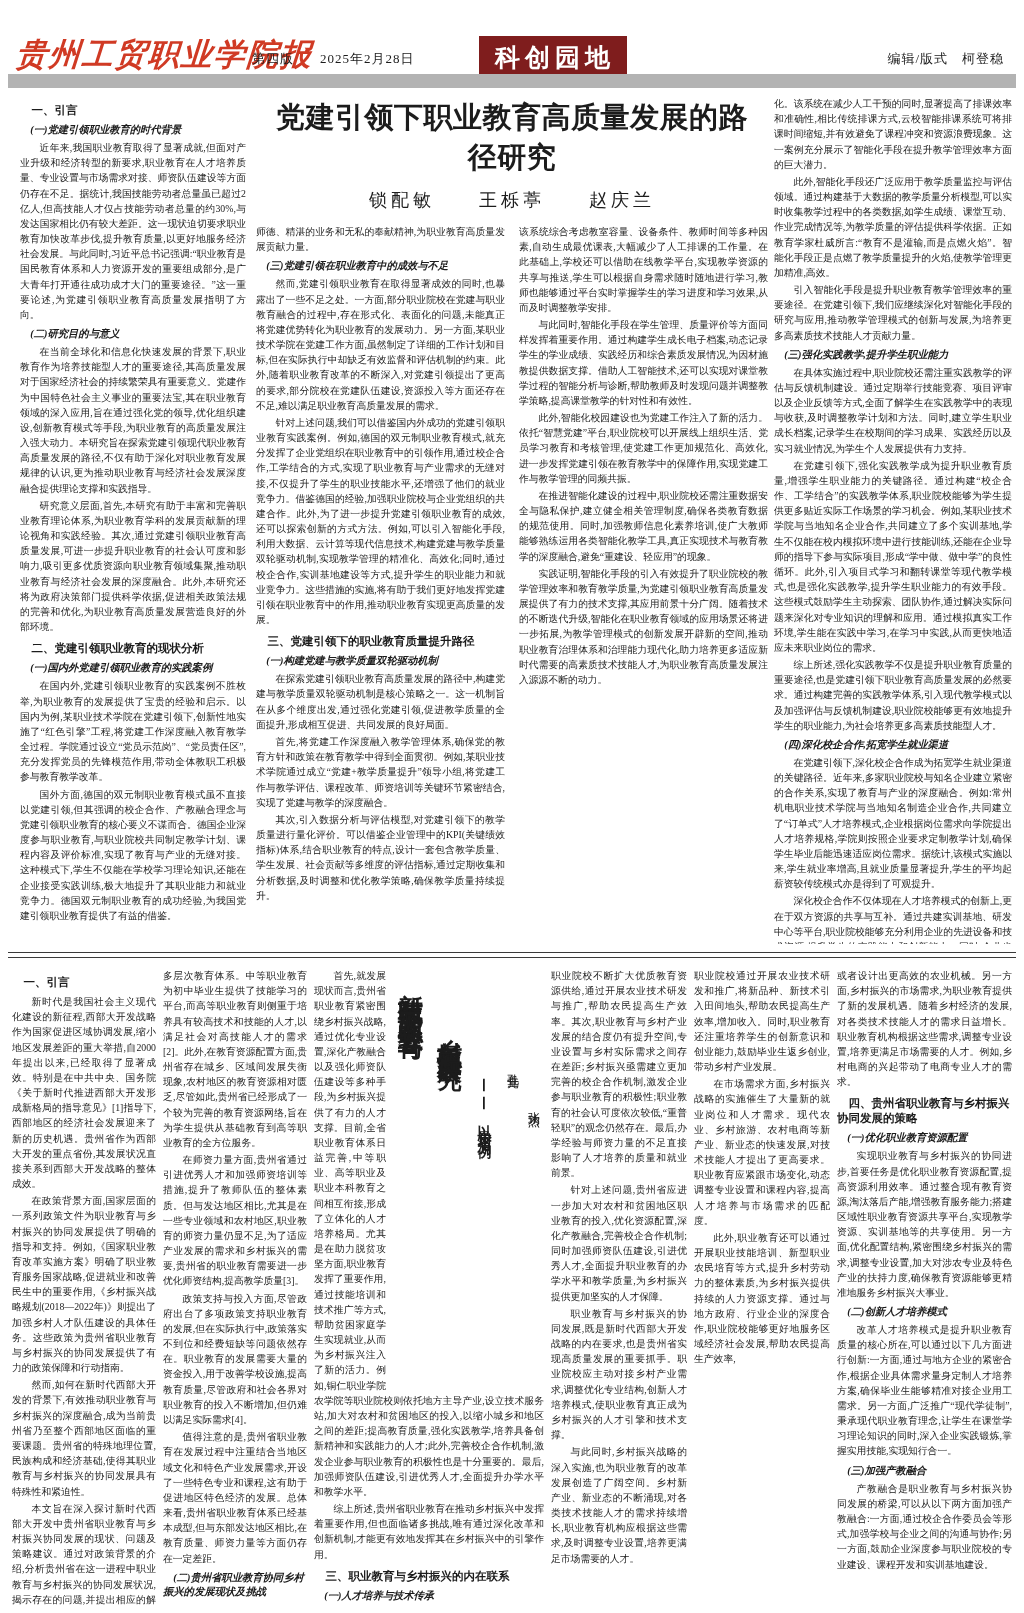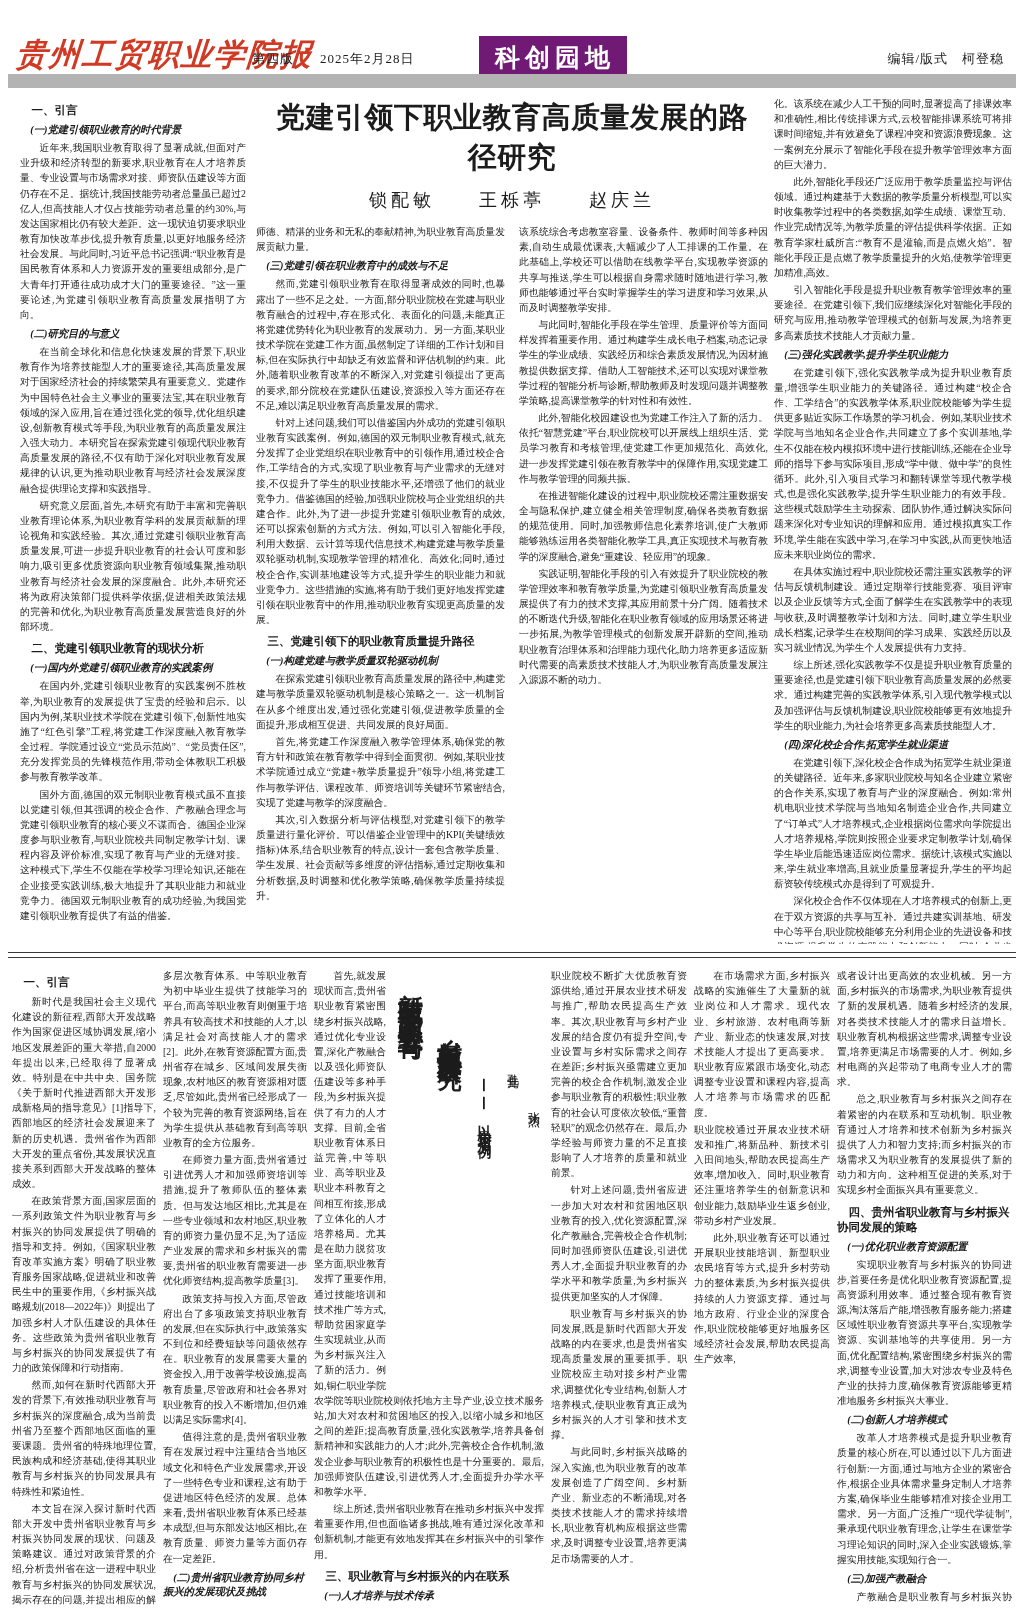--- a/index.html
+++ b/index.html
@@ -51,21 +51,21 @@
 </head>
 <body>
 
 <div id="page">
 
   <div class="masthead" style="color: rgb(208, 58, 36);">贵州工贸职业学院报</div>
   <div class="edition-line">
     <span>第四版</span>
     <span>2025年2月28日</span>
   </div>
-  <div class="section-box" style="background: #701a75;">科创园地</div>
+  <div class="section-box" style="background: #7f1d1d;">科创园地</div>
   <div class="editor">编辑/版式　柯登稳</div>
   <div class="grayband"></div>
 
   <div id="article1">
     <div id="a1c1" class="a1col">
         <div class="blk-s">一、引言</div>
         <div class="blk-ss">(一)党建引领职业教育的时代背景</div>
         <p class="blk-p">近年来,我国职业教育取得了显著成就,但面对产业升级和经济转型的新要求,职业教育在人才培养质量、专业设置与市场需求对接、师资队伍建设等方面仍存在不足。据统计,我国技能劳动者总量虽已超过2亿人,但高技能人才仅占技能劳动者总量的约30%,与发达国家相比仍有较大差距。这一现状迫切要求职业教育加快改革步伐,提升教育质量,以更好地服务经济社会发展。与此同时,习近平总书记强调:“职业教育是国民教育体系和人力资源开发的重要组成部分,是广大青年打开通往成功成才大门的重要途径。”这一重要论述,为党建引领职业教育高质量发展指明了方向。</p>
         <div class="blk-ss">(二)研究目的与意义</div>
         <p class="blk-p">在当前全球化和信息化快速发展的背景下,职业教育作为培养技能型人才的重要途径,其高质量发展对于国家经济社会的持续繁荣具有重要意义。党建作为中国特色社会主义事业的重要法宝,其在职业教育领域的深入应用,旨在通过强化党的领导,优化组织建设,创新教育模式等手段,为职业教育的高质量发展注入强大动力。本研究旨在探索党建引领现代职业教育高质量发展的路径,不仅有助于深化对职业教育发展规律的认识,更为推动职业教育与经济社会发展深度融合提供理论支撑和实践指导。</p>
@@ -97,22 +97,22 @@
             <p class="blk-p">在推进智能化建设的过程中,职业院校还需注重数据安全与隐私保护,建立健全相关管理制度,确保各类教育数据的规范使用。同时,加强教师信息化素养培训,使广大教师能够熟练运用各类智能化教学工具,真正实现技术与教育教学的深度融合,避免“重建设、轻应用”的现象。</p>
             <p class="blk-p">实践证明,智能化手段的引入有效提升了职业院校的教学管理效率和教育教学质量,为党建引领职业教育高质量发展提供了有力的技术支撑,其应用前景十分广阔。随着技术的不断迭代升级,智能化在职业教育领域的应用场景还将进一步拓展,为教学管理模式的创新发展开辟新的空间,推动职业教育治理体系和治理能力现代化,助力培养更多适应新时代需要的高素质技术技能人才,为职业教育高质量发展注入源源不断的动力。</p>
           </div>
       </div>
     </div>
     <div id="a1c4" class="a1col">
         <p class="blk-p blk-pc">化。该系统在减少人工干预的同时,显著提高了排课效率和准确性,相比传统排课方式,云校智能排课系统可将排课时间缩短,并有效避免了课程冲突和资源浪费现象。这一案例充分展示了智能化手段在提升教学管理效率方面的巨大潜力。</p>
         <p class="blk-p">此外,智能化手段还广泛应用于教学质量监控与评估领域。通过构建基于大数据的教学质量分析模型,可以实时收集教学过程中的各类数据,如学生成绩、课堂互动、作业完成情况等,为教学质量的评估提供科学依据。正如教育学家杜威所言:“教育不是灌输,而是点燃火焰”。智能化手段正是点燃了教学质量提升的火焰,使教学管理更加精准,高效。</p>
         <p class="blk-p">引入智能化手段是提升职业教育教学管理效率的重要途径。在党建引领下,我们应继续深化对智能化手段的研究与应用,推动教学管理模式的创新与发展,为培养更多高素质技术技能人才贡献力量。</p>
         <div class="blk-ss">(三)强化实践教学,提升学生职业能力</div>
+        <p class="blk-p">在具体实施过程中,职业院校还需注重实践教学的评估与反馈机制建设。通过定期举行技能竞赛、项目评审以及企业反馈等方式,全面了解学生在实践教学中的表现与收获,及时调整教学计划和方法。同时,建立学生职业成长档案,记录学生在校期间的学习成果、实践经历以及实习就业情况,为学生个人发展提供有力支持。</p>
         <p class="blk-p">在党建引领下,强化实践教学成为提升职业教育质量,增强学生职业能力的关键路径。通过构建“校企合作、工学结合”的实践教学体系,职业院校能够为学生提供更多贴近实际工作场景的学习机会。例如,某职业技术学院与当地知名企业合作,共同建立了多个实训基地,学生不仅能在校内模拟环境中进行技能训练,还能在企业导师的指导下参与实际项目,形成“学中做、做中学”的良性循环。此外,引入项目式学习和翻转课堂等现代教学模式,也是强化实践教学,提升学生职业能力的有效手段。这些模式鼓励学生主动探索、团队协作,通过解决实际问题来深化对专业知识的理解和应用。通过模拟真实工作环境,学生能在实践中学习,在学习中实践,从而更快地适应未来职业岗位的需求。</p>
-        <p class="blk-p">在具体实施过程中,职业院校还需注重实践教学的评估与反馈机制建设。通过定期举行技能竞赛、项目评审以及企业反馈等方式,全面了解学生在实践教学中的表现与收获,及时调整教学计划和方法。同时,建立学生职业成长档案,记录学生在校期间的学习成果、实践经历以及实习就业情况,为学生个人发展提供有力支持。</p>
         <p class="blk-p">综上所述,强化实践教学不仅是提升职业教育质量的重要途径,也是党建引领下职业教育高质量发展的必然要求。通过构建完善的实践教学体系,引入现代教学模式以及加强评估与反馈机制建设,职业院校能够更有效地提升学生的职业能力,为社会培养更多高素质技能型人才。</p>
         <div class="blk-ss">(四)深化校企合作,拓宽学生就业渠道</div>
         <p class="blk-p">在党建引领下,深化校企合作成为拓宽学生就业渠道的关键路径。近年来,多家职业院校与知名企业建立紧密的合作关系,实现了教育与产业的深度融合。例如:常州机电职业技术学院与当地知名制造企业合作,共同建立了“订单式”人才培养模式,企业根据岗位需求向学院提出人才培养规格,学院则按照企业要求定制教学计划,确保学生毕业后能迅速适应岗位需求。据统计,该模式实施以来,学生就业率增高,且就业质量显著提升,学生的平均起薪资较传统模式亦是得到了可观提升。</p>
         <p class="blk-p">深化校企合作不仅体现在人才培养模式的创新上,更在于双方资源的共享与互补。通过共建实训基地、研发中心等平台,职业院校能够充分利用企业的先进设备和技术资源,提升学生的实践能力和创新能力。同时,企业也能借助职业院校的科研力量和人才优势,解决技术难题,推动产业升级。这种双赢的合作模式,为学生提供了更多接触行业前沿技术和岗位需求的机会,从而拓宽了他们的就业视野和渠道。</p>
       </div>
   </div>
 
   <div class="double-rule"></div>
 
   <div id="article2">
@@ -148,27 +148,26 @@
           <p class="blk-p">职业教育与乡村振兴之间存在着紧密的内在联系,这一联系在人才培养与技术传承方面体现得尤为明显。在乡村振兴的宏伟蓝图中,职业教育的作用主要体现在以下方面:第一、职业教育通过提供农业技术、乡村旅游、电子商务等多元化专业教育,为乡村培养了大量的急需人才。这些人才不仅精通现代农业技术,也为乡村发展注入了新活力。第二,职业教育在技术传承方面发挥着重要作用,通过开设传统手工艺,地方文化等特色课程,职业教育培养了一批批技艺精湛的传承人,确保了这些非物质文化遗产的传承与发展。第三、将产业前沿的技术需求融入教学之中,不仅促进了技术的有效传承,也显著提升了人才培养的针对性和实效性。</p>
         </div>
     </div>
     <div id="a2c4" class="a2col">
         <p class="blk-p blk-pc">职业院校不断扩大优质教育资源供给,通过开展农业技术研发与推广,帮助农民提高生产效率。其次,职业教育与乡村产业发展的结合度仍有提升空间,专业设置与乡村实际需求之间存在差距;乡村振兴亟需建立更加完善的校企合作机制,激发企业参与职业教育的积极性;职业教育的社会认可度依次较低,“重普轻职”的观念仍然存在。最后,办学经验与师资力量的不足直接影响了人才培养的质量和就业前景。</p>
         <p class="blk-p">针对上述问题,贵州省应进一步加大对农村和贫困地区职业教育的投入,优化资源配置,深化产教融合,完善校企合作机制;同时加强师资队伍建设,引进优秀人才,全面提升职业教育的办学水平和教学质量,为乡村振兴提供更加坚实的人才保障。</p>
         <p class="blk-p">职业教育与乡村振兴的协同发展,既是新时代西部大开发战略的内在要求,也是贵州省实现高质量发展的重要抓手。职业院校应主动对接乡村产业需求,调整优化专业结构,创新人才培养模式,使职业教育真正成为乡村振兴的人才引擎和技术支撑。</p>
         <p class="blk-p">与此同时,乡村振兴战略的深入实施,也为职业教育的改革发展创造了广阔空间。乡村新产业、新业态的不断涌现,对各类技术技能人才的需求持续增长,职业教育机构应根据这些需求,及时调整专业设置,培养更满足市场需要的人才。</p>
       </div>
     <div id="a2c5" class="a2col">
+        <p class="blk-p blk-pc">职业院校通过开展农业技术研发和推广,将新品种、新技术引入田间地头,帮助农民提高生产效率,增加收入。同时,职业教育还注重培养学生的创新意识和创业能力,鼓励毕业生返乡创业,带动乡村产业发展。</p>
         <p class="blk-p">在市场需求方面,乡村振兴战略的实施催生了大量新的就业岗位和人才需求。现代农业、乡村旅游、农村电商等新产业、新业态的快速发展,对技术技能人才提出了更高要求。职业教育应紧跟市场变化,动态调整专业设置和课程内容,提高人才培养与市场需求的匹配度。</p>
-        <p class="blk-p blk-pc">职业院校通过开展农业技术研发和推广,将新品种、新技术引入田间地头,帮助农民提高生产效率,增加收入。同时,职业教育还注重培养学生的创新意识和创业能力,鼓励毕业生返乡创业,带动乡村产业发展。</p>
         <p class="blk-p">此外,职业教育还可以通过开展职业技能培训、新型职业农民培育等方式,提升乡村劳动力的整体素质,为乡村振兴提供持续的人力资源支撑。通过与地方政府、行业企业的深度合作,职业院校能够更好地服务区域经济社会发展,帮助农民提高生产效率,</p>
       </div>
     <div id="a2c6" class="a2col">
         <p class="blk-p blk-pc">或者设计出更高效的农业机械。另一方面,乡村振兴的市场需求,为职业教育提供了新的发展机遇。随着乡村经济的发展,对各类技术技能人才的需求日益增长。职业教育机构根据这些需求,调整专业设置,培养更满足市场需要的人才。例如,乡村电商的兴起带动了电商专业人才的需求。</p>
-        <p class="blk-p">总之,职业教育与乡村振兴之间存在着紧密的内在联系和互动机制。职业教育通过人才培养和技术创新为乡村振兴提供了人力和智力支持;而乡村振兴的市场需求又为职业教育的发展提供了新的动力和方向。这种相互促进的关系,对于实现乡村全面振兴具有重要意义。</p>
         <div class="blk-s">四、贵州省职业教育与乡村振兴协同发展的策略</div>
         <div class="blk-ss">(一)优化职业教育资源配置</div>
         <p class="blk-p">实现职业教育与乡村振兴的协同进步,首要任务是优化职业教育资源配置,提高资源利用效率。通过整合现有教育资源,淘汰落后产能,增强教育服务能力;搭建区域性职业教育资源共享平台,实现教学资源、实训基地等的共享使用。另一方面,优化配置结构,紧密围绕乡村振兴的需求,调整专业设置,加大对涉农专业及特色产业的扶持力度,确保教育资源能够更精准地服务乡村振兴大事业。</p>
         <div class="blk-ss">(二)创新人才培养模式</div>
         <p class="blk-p">改革人才培养模式是提升职业教育质量的核心所在,可以通过以下几方面进行创新:一方面,通过与地方企业的紧密合作,根据企业具体需求量身定制人才培养方案,确保毕业生能够精准对接企业用工需求。另一方面,广泛推广“现代学徒制”,秉承现代职业教育理念,让学生在课堂学习理论知识的同时,深入企业实践锻炼,掌握实用技能,实现知行合一。</p>
         <div class="blk-ss">(三)加强产教融合</div>
         <p class="blk-p">产教融合是职业教育与乡村振兴协同发展的桥梁,可以从以下两方面加强产教融合:一方面,通过校企合作委员会等形式,加强学校与企业之间的沟通与协作;另一方面,鼓励企业深度参与职业院校的专业建设、课程开发和实训基地建设。</p>
       </div>
   </div>
 

